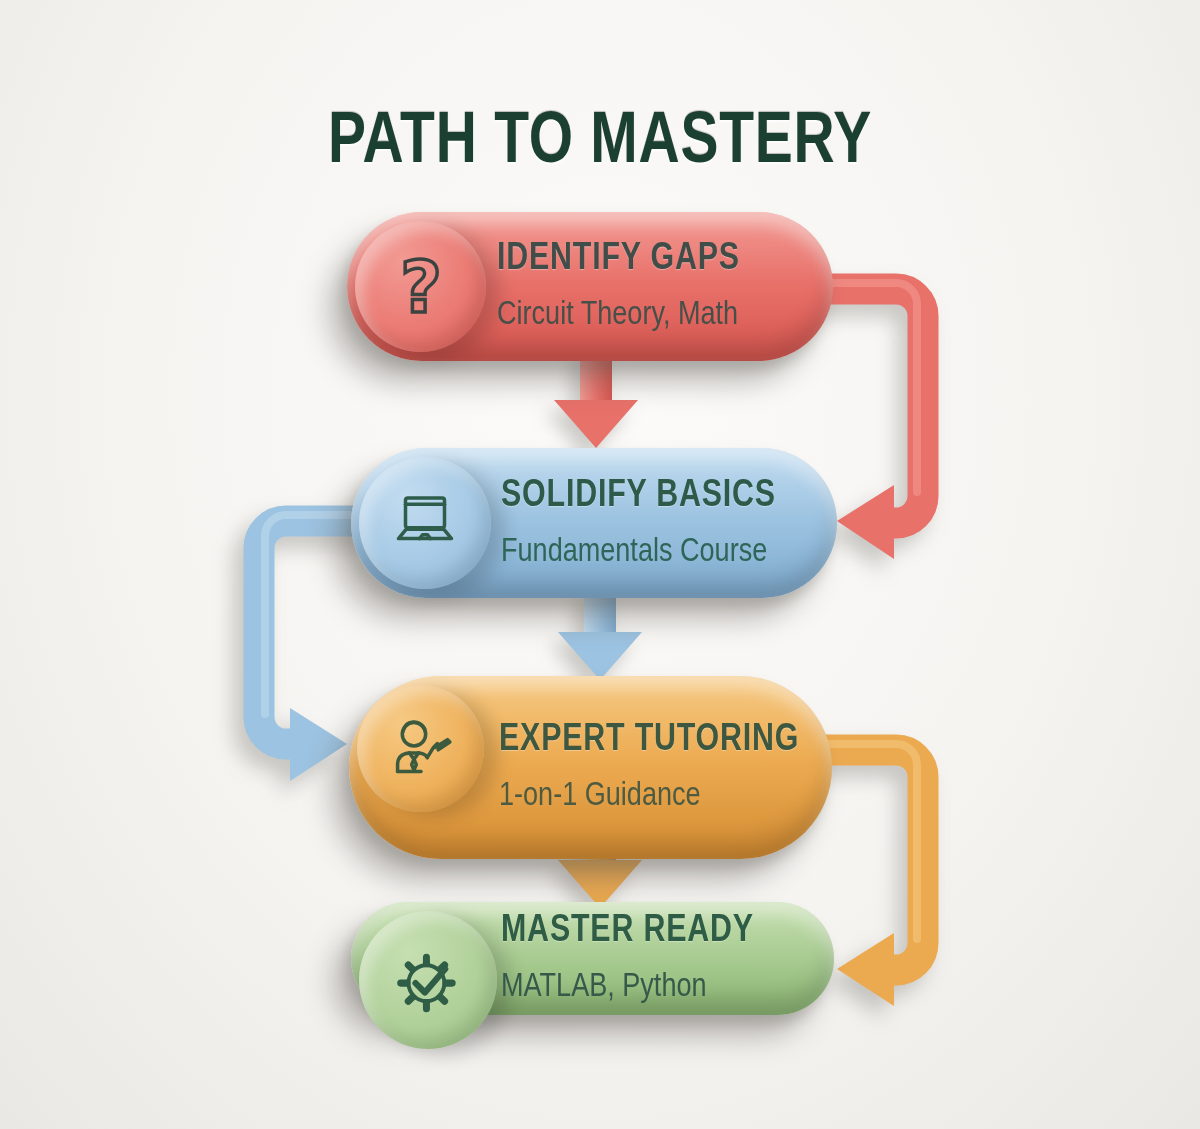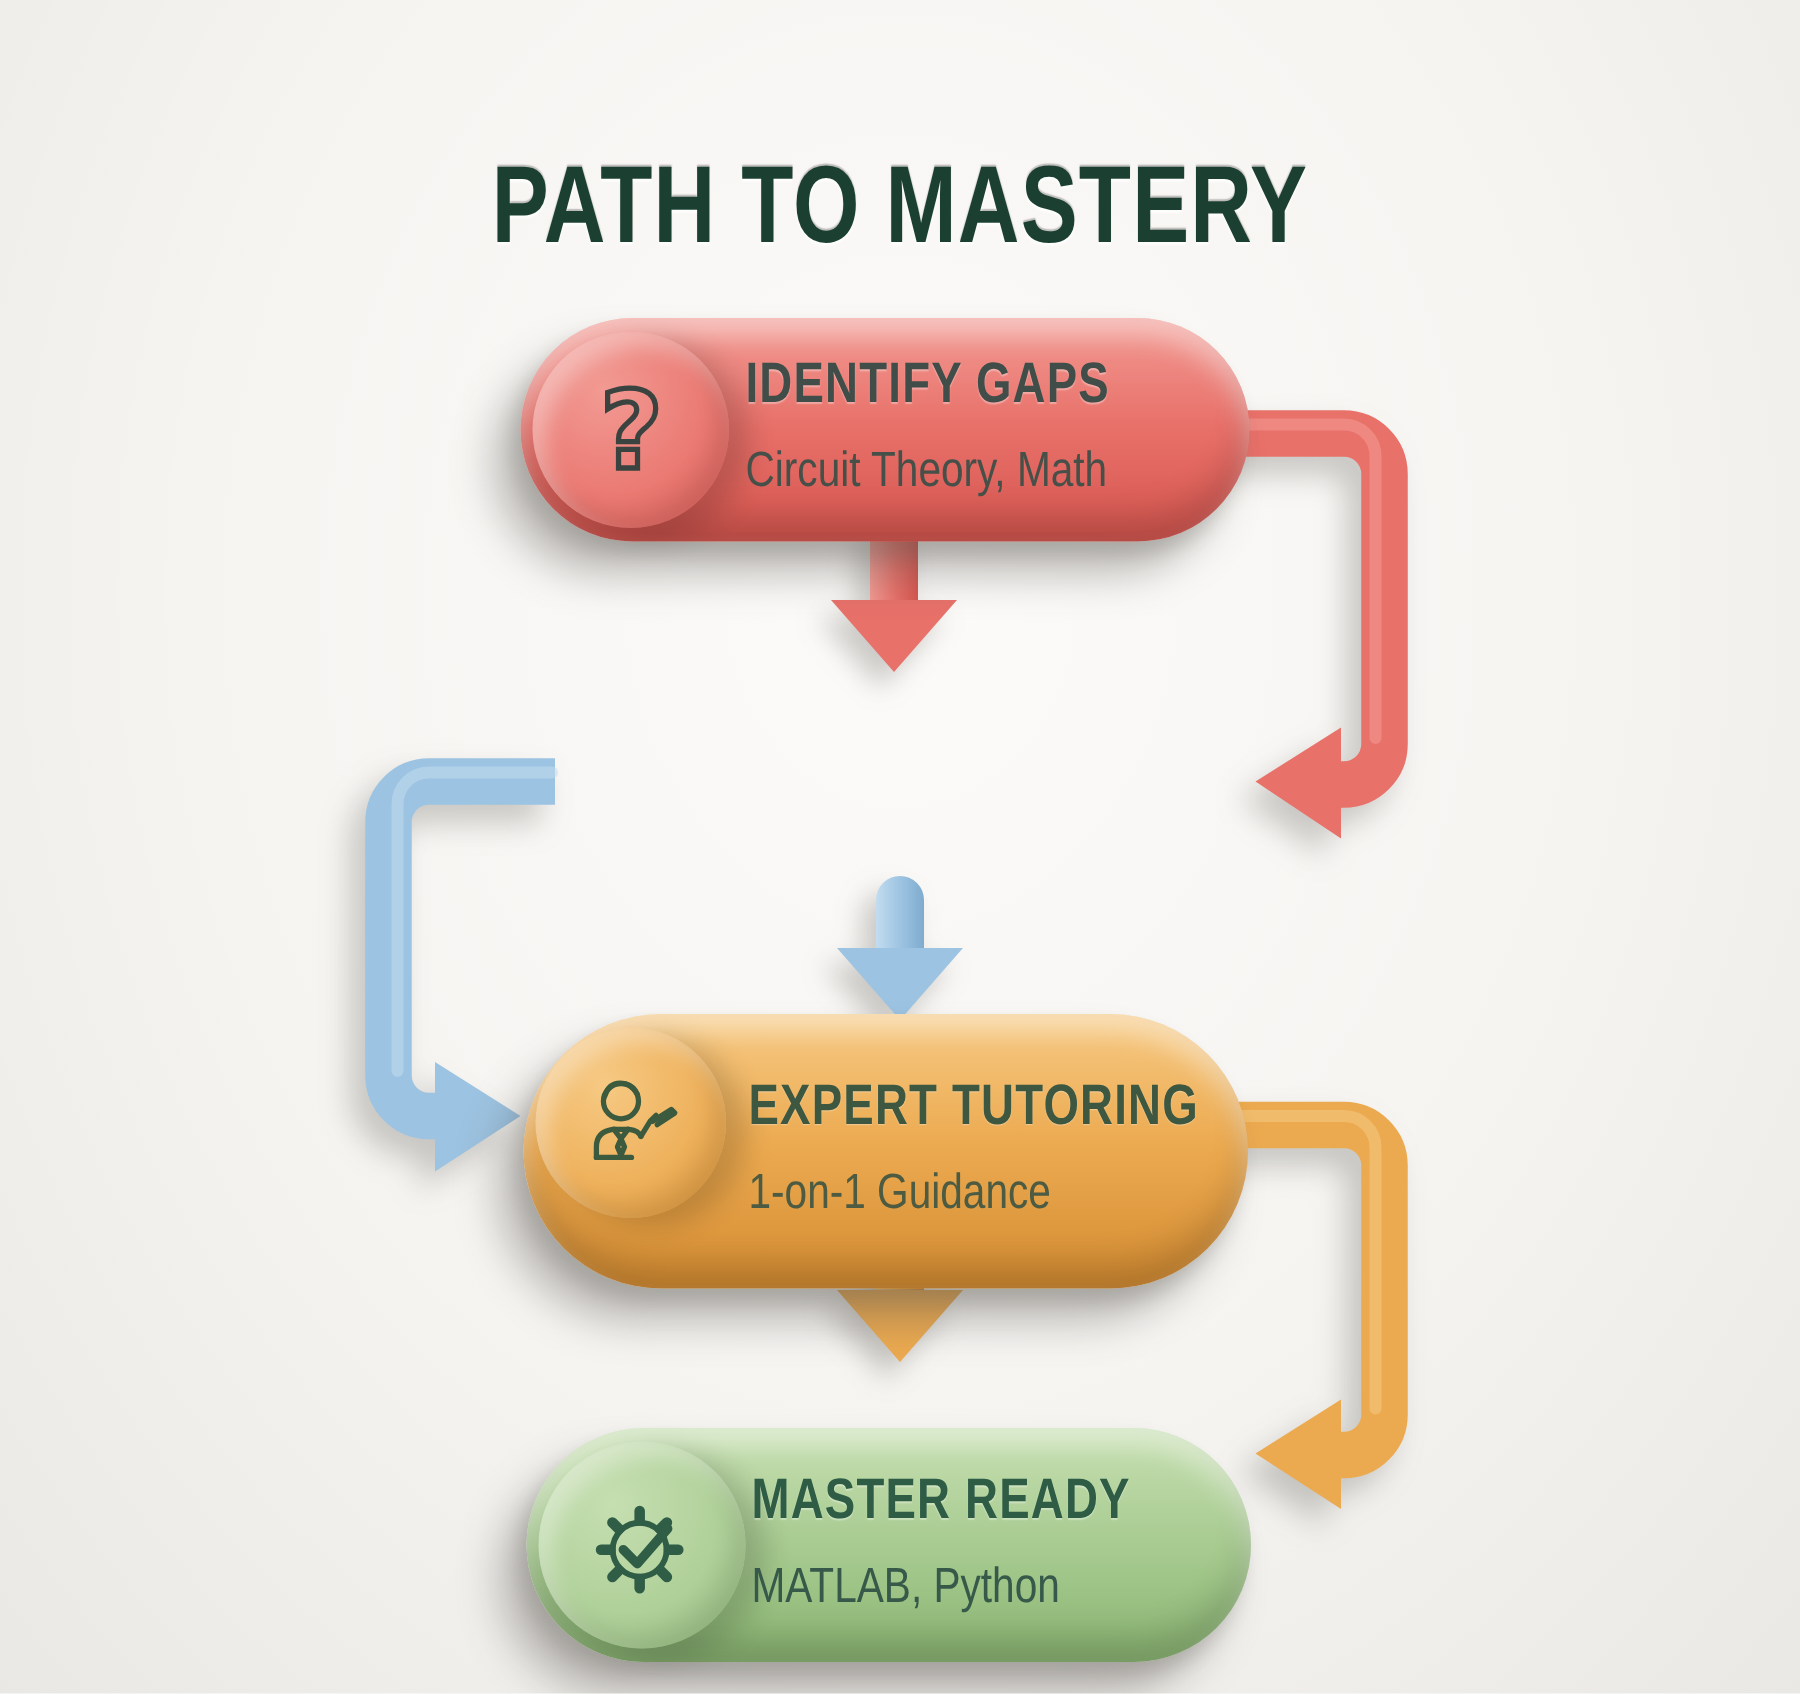--- a/index.html
+++ b/index.html
@@ -48,21 +48,21 @@
   .step-sub{
     font-size:33px;color:var(--subtitle);
     transform:scaleX(.82);transform-origin:left center;white-space:nowrap;
   }
   #step1{left:347px;top:212px;width:486px;height:149px;}
   #step1 .disk{width:131px;height:131px;}
   #step2{left:351px;top:448px;width:486px;height:150px;}
   #step2 .disk{width:132px;height:132px;}
   #step3{left:349px;top:676px;width:483px;height:183px;}
   #step3 .disk{width:127px;height:127px;}
-  #step4{left:351px;top:952px;width:483px;height:156px;}
+  #step4{left:351px;top:902px;width:483px;height:113px;}
   #step4 .disk{width:138px;height:138px;}
 
   
   .down-arrow{
     position:absolute;z-index:1;width:84px;
     display:flex;flex-direction:column;align-items:center;
     filter:drop-shadow(-9px 11px 9px rgba(92,88,82,.30));
   }
   .down-arrow .stem{
     width:32px;border-radius:16px 16px 0 0;
@@ -129,20 +129,34 @@
       <svg viewBox="0 0 100 100">
         <text x="50" y="82" text-anchor="middle" font-family="DejaVu Sans, sans-serif" font-size="92" font-weight="bold" fill="none" stroke-width="4.5">?</text>
       </svg>
     </div>
     <div class="texts">
       <div class="step-title">IDENTIFY GAPS</div>
       <div class="step-sub">Circuit Theory, Math</div>
     </div>
   </div>
 
+  <div id="step2" class="step" style="--base: #9cc3e1; --light: #c2dcf0; --dark: #7fabce; --heading: #2e5a4a; --subtitle: #2f6558; --icon: #2e5d4b;">
+    <div class="disk">
+      <svg viewBox="0 0 100 100" stroke-width="4.5" stroke-linejoin="round" stroke-linecap="round">
+        <rect x="25" y="18" width="50" height="38" rx="3"></rect>
+        <line x1="25" y1="26" x2="75" y2="26"></line>
+        <path d="M26 58 L16 70 H84 L74 58 Z"></path>
+        <path d="M43 70 L47 65 H53 L57 70"></path>
+      </svg>
+    </div>
+    <div class="texts">
+      <div class="step-title">SOLIDIFY BASICS</div>
+      <div class="step-sub">Fundamentals Course</div>
+    </div>
+  </div>
 
   <div id="step3" class="step" style="--base: #ecaa50; --light: #f6c983; --dark: #d48c32; --heading: #3d5741; --subtitle: #4c5b42; --icon: #3c5a3e;">
     <div class="disk">
       <svg viewBox="0 0 100 100" stroke-width="4.5" stroke-linejoin="round" stroke-linecap="round">
         <circle cx="41" cy="31" r="15"></circle>
         <path d="M27 27 Q31 13 45 16 Q52 18 55 25"></path>
         <path d="M20 79 V70 Q20 57 34 55 L48 55 Q56 56 58 61"></path>
         <path d="M58 61 L66 48 L71 43"></path>
         <path d="M68 48 L84 38 L87 41 L72 51"></path>
         <path d="M35 55 L41 63 L47 55"></path>

